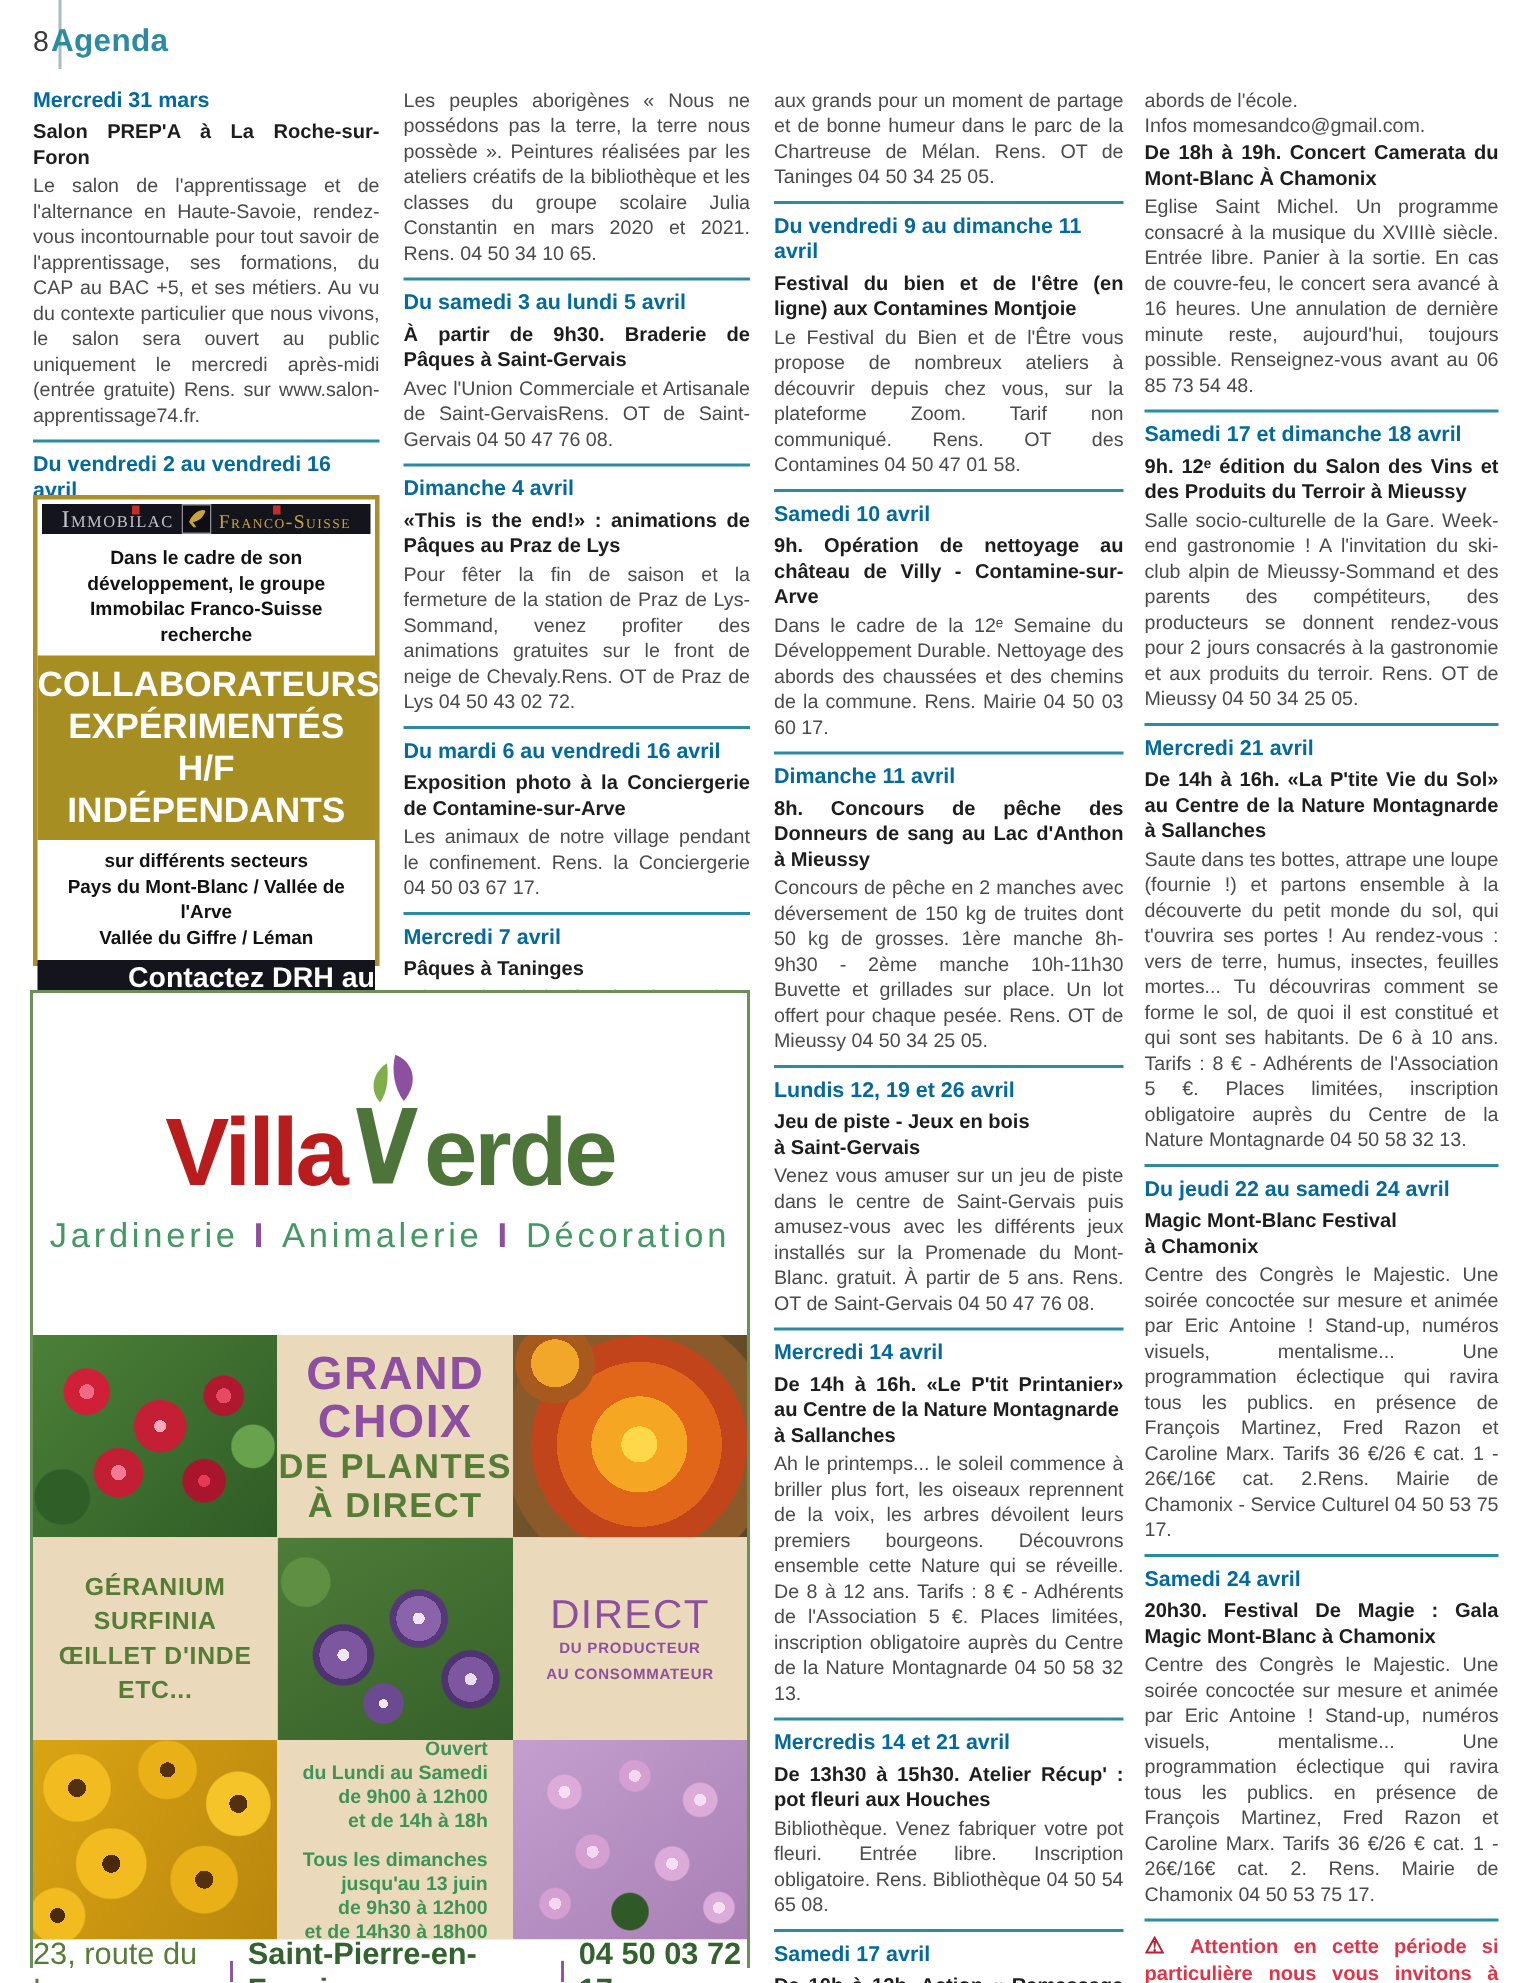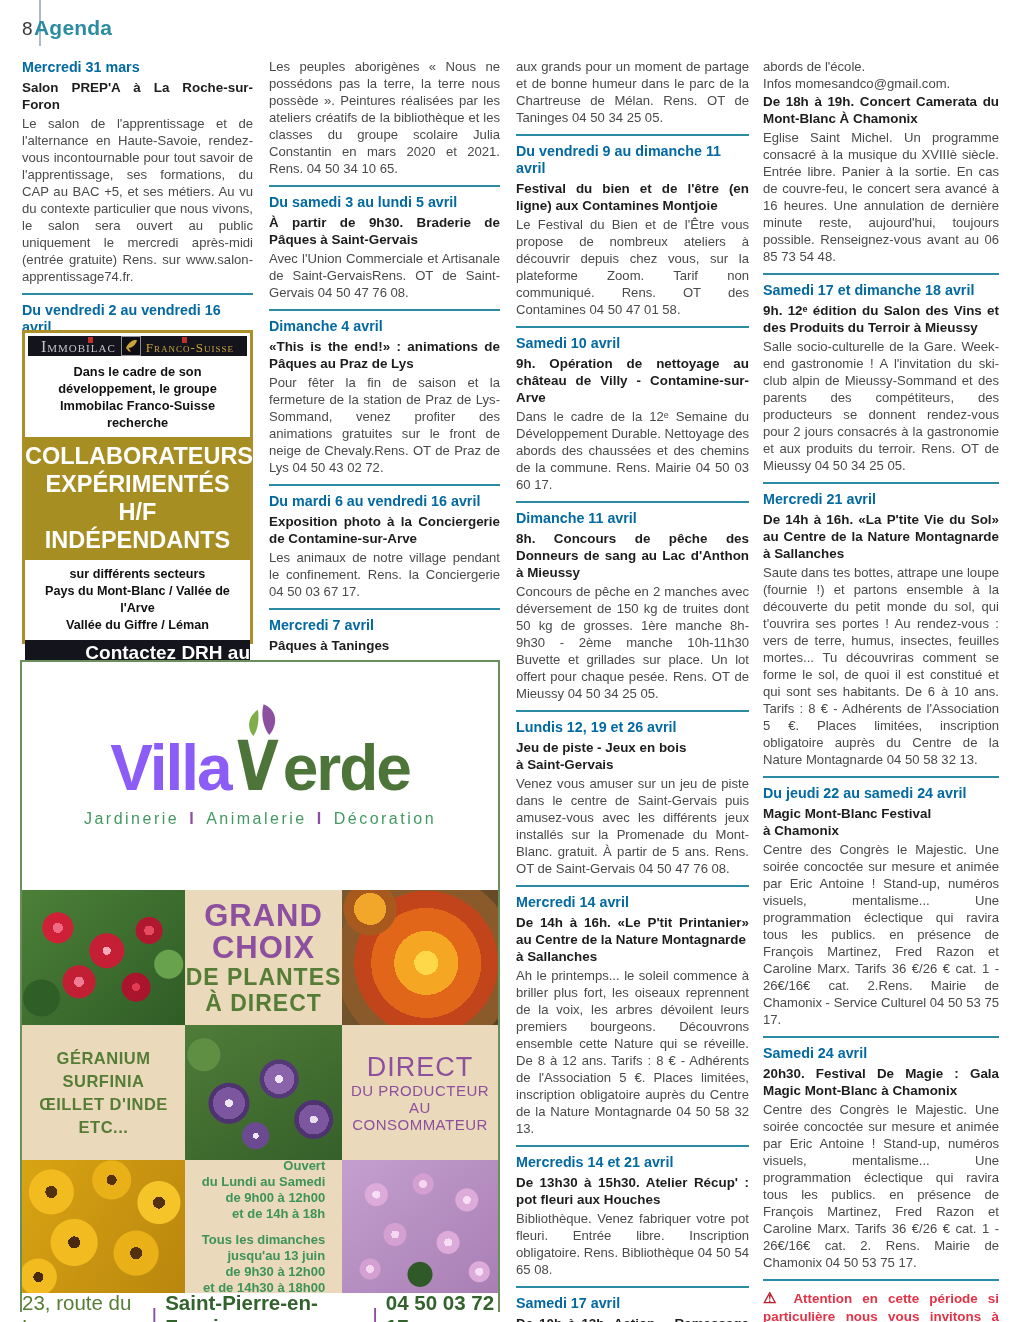--- a/index.html
+++ b/index.html
@@ -38,33 +38,33 @@
   .imm-gold{background:#a68e23;color:#fff;text-align:center;font-weight:bold;font-size:23.5px;line-height:28px;padding:5px 0 6px;}
   .imm-sect{text-align:center;font-weight:bold;font-size:12.6px;line-height:17px;color:#111;padding:6px 2px;}
   .imm-contact{background:#14141c;color:#fff;text-align:right;font-weight:bold;font-size:19px;line-height:26px;height:26px;}
   .imm-phone{text-align:center;font-weight:bold;font-size:30px;color:#000;letter-spacing:.5px;padding-top:2px;}
 
   
   #villaverde{position:absolute;left:20px;top:660px;width:480px;height:652px;background:#fff;
               border:2px solid #6b8f5a;box-sizing:border-box;}
   .vv-logo{height:200px;position:relative;text-align:center;}
   .vv-mark{display:flex;align-items:flex-end;justify-content:center;margin-top:28px;height:110px;}
-  .vv-villa{font-size:64px;font-weight:bold;color:#8b5cf6;letter-spacing:-2px;line-height:1;}
+  .vv-villa{font-size:64px;font-weight:bold;color:#b91c1c;letter-spacing:-2px;line-height:1;}
   .vv-verde{font-size:64px;font-weight:bold;color:#4e7539;letter-spacing:-2px;line-height:1;}
   .vv-vsvg{margin:0 -3px -1px -1px;}
-  .vv-tagline{margin-top:10px;font-size:16px;color:#429962;letter-spacing:2.5px;}
+  .vv-tagline{margin-top:10px;font-size:23px;color:#429962;letter-spacing:2.5px;}
   .vv-tagsep{color:#8d4f9f;padding:0 10px;font-weight:bold;}
   .vv-grid{display:grid;grid-template-columns:163px 157px 156px;grid-template-rows:135px 135px 133px;}
   .vv-cell{overflow:hidden;}
   .beige{background:#ead9ba;display:flex;flex-direction:column;align-items:center;justify-content:center;text-align:center;}
   .vc-big{font-size:31px;font-weight:bold;color:#8d4f9f;line-height:32px;letter-spacing:1px;}
   .vc-sub{font-size:23px;font-weight:bold;color:#567d36;line-height:26px;letter-spacing:1px;}
   .vv-list div{font-size:16.5px;font-weight:bold;color:#567d36;line-height:23px;letter-spacing:.5px;}
   .vd-big{font-size:27px;font-weight:normal;color:#8d4f9f;line-height:30px;letter-spacing:1px;}
-  .vd-sub{font-size:15px;font-weight:normal;color:#8d4f9f;line-height:17px;letter-spacing:.5px;}
+  .vd-sub{font-size:10px;font-weight:bold;color:#8d4f9f;line-height:17px;letter-spacing:.5px;}
   .vv-hours div{font-size:13px;font-weight:bold;color:#3e9359;line-height:16px;text-align:right;}
   .vv-hours .grp{margin:5px 0;}
   .vv-addr{height:44px;display:flex;align-items:center;justify-content:center;font-size:20.5px;background:#fff;}
   .addr-st{color:#567d36;}
   .addr-sep{color:#8d4f9f;padding:0 8px;}
   .addr-bold{color:#33632c;font-weight:bold;}
 
   
   .ph{width:100%;height:100%;}
   .ph-geranium{background:

